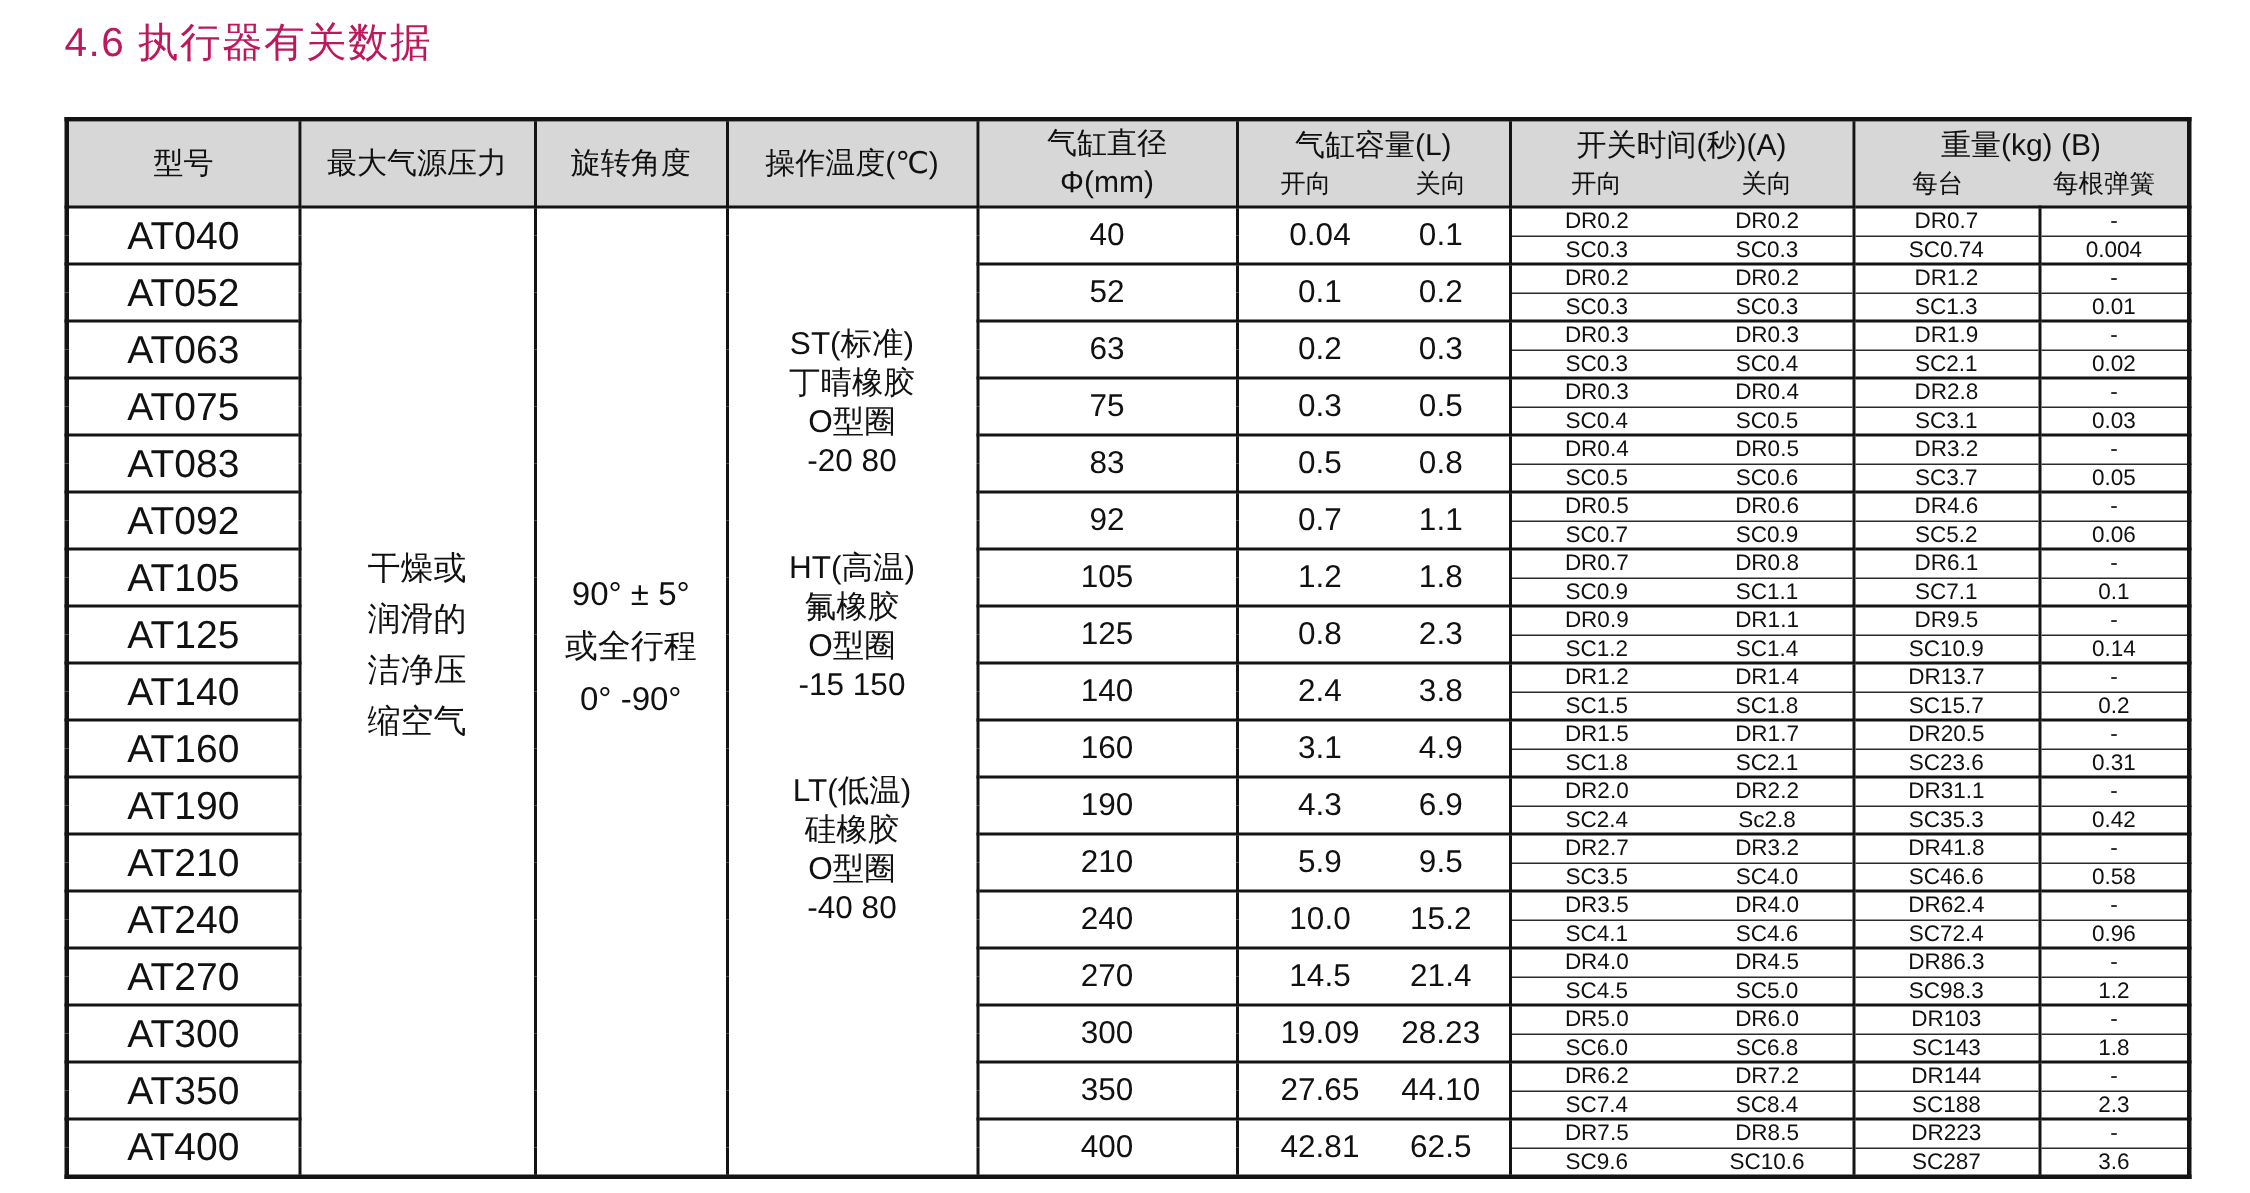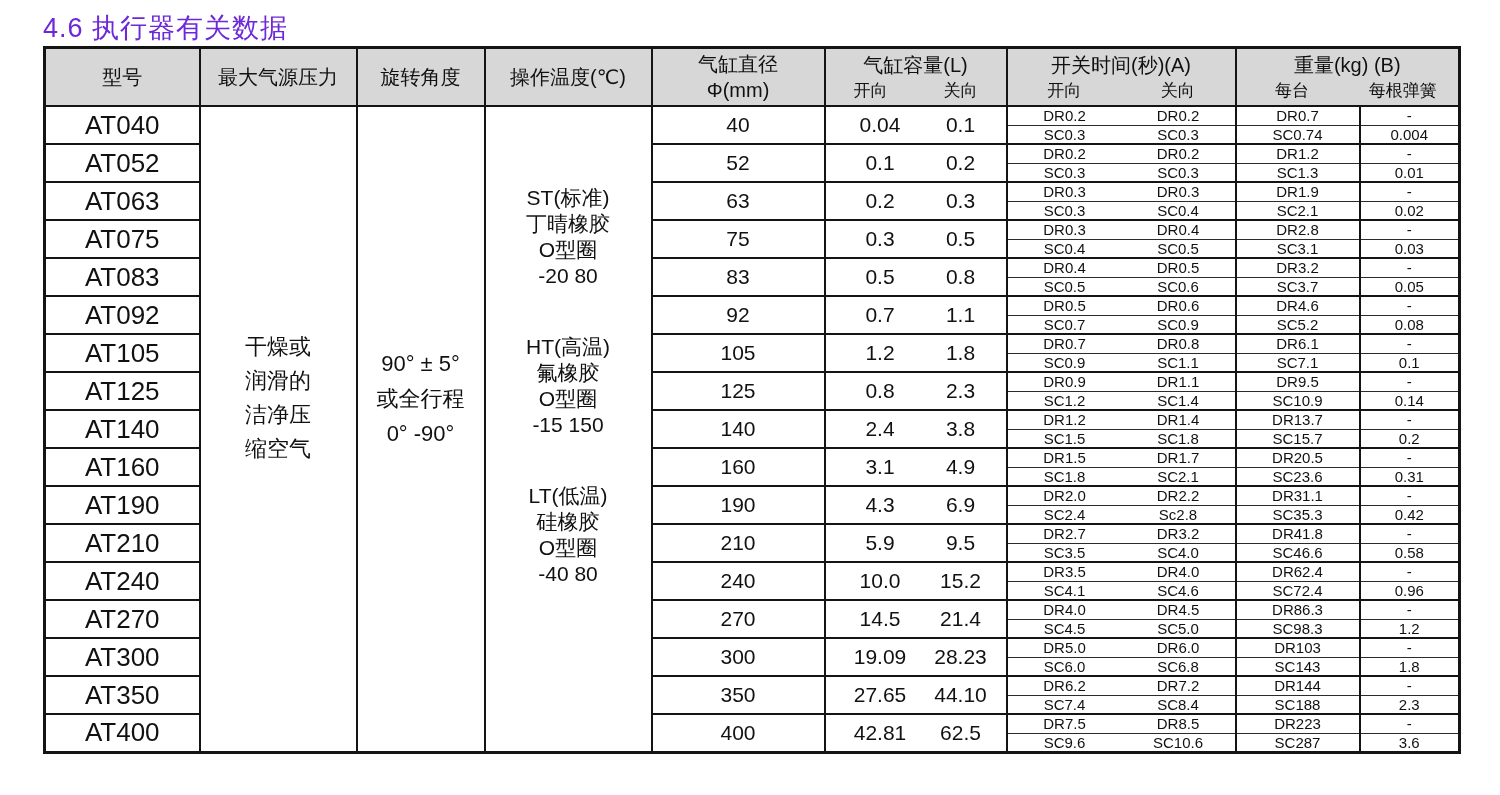--- a/index.html
+++ b/index.html
@@ -3,24 +3,24 @@
 <meta charset="utf-8">
 <style>
   html,body{margin:0;padding:0;}
   body{
     width:1500px;height:795px;position:relative;background:#ffffff;
     font-family:"Liberation Sans","DejaVu Sans",sans-serif;color:#111;
     overflow:hidden;
   }
   .page-title{
     position:absolute;left:43px;top:10px;font-size:27px;font-weight:500;
-    color:#6d28d9;letter-spacing:1px;
+    color:#be185d;letter-spacing:1px;
   }
   table.spec{
-    position:absolute;left:43px;top:46px;width:1415px;
+    position:absolute;left:43px;top:78px;width:1415px;
     border-collapse:collapse;table-layout:fixed;
     border:3px solid #141414;
   }
   .spec th,.spec td{
     border:2px solid #141414;padding:0;overflow:hidden;
     text-align:center;vertical-align:middle;
   }
   .spec thead th{
     background:#d7d7d7;height:56px;font-weight:normal;font-size:20px;line-height:26px;
   }
@@ -229,21 +229,21 @@
         <td rowspan="2" class="num cap-close">1.1</td>
         <td class="sub time-open">DR0.5</td>
         <td class="sub time-close">DR0.6</td>
         <td class="sub">DR4.6</td>
         <td class="sub">-</td>
       </tr>
       <tr class="sc">
         <td class="sub time-open">SC0.7</td>
         <td class="sub time-close">SC0.9</td>
         <td class="sub">SC5.2</td>
-        <td class="sub">0.08</td>
+        <td class="sub">0.06</td>
       </tr>
       <tr class="dr">
         <td rowspan="2" class="model">AT105</td>
         <td rowspan="2" class="num">105</td>
         <td rowspan="2" class="num cap-open">1.2</td>
         <td rowspan="2" class="num cap-close">1.8</td>
         <td class="sub time-open">DR0.7</td>
         <td class="sub time-close">DR0.8</td>
         <td class="sub">DR6.1</td>
         <td class="sub">-</td>

